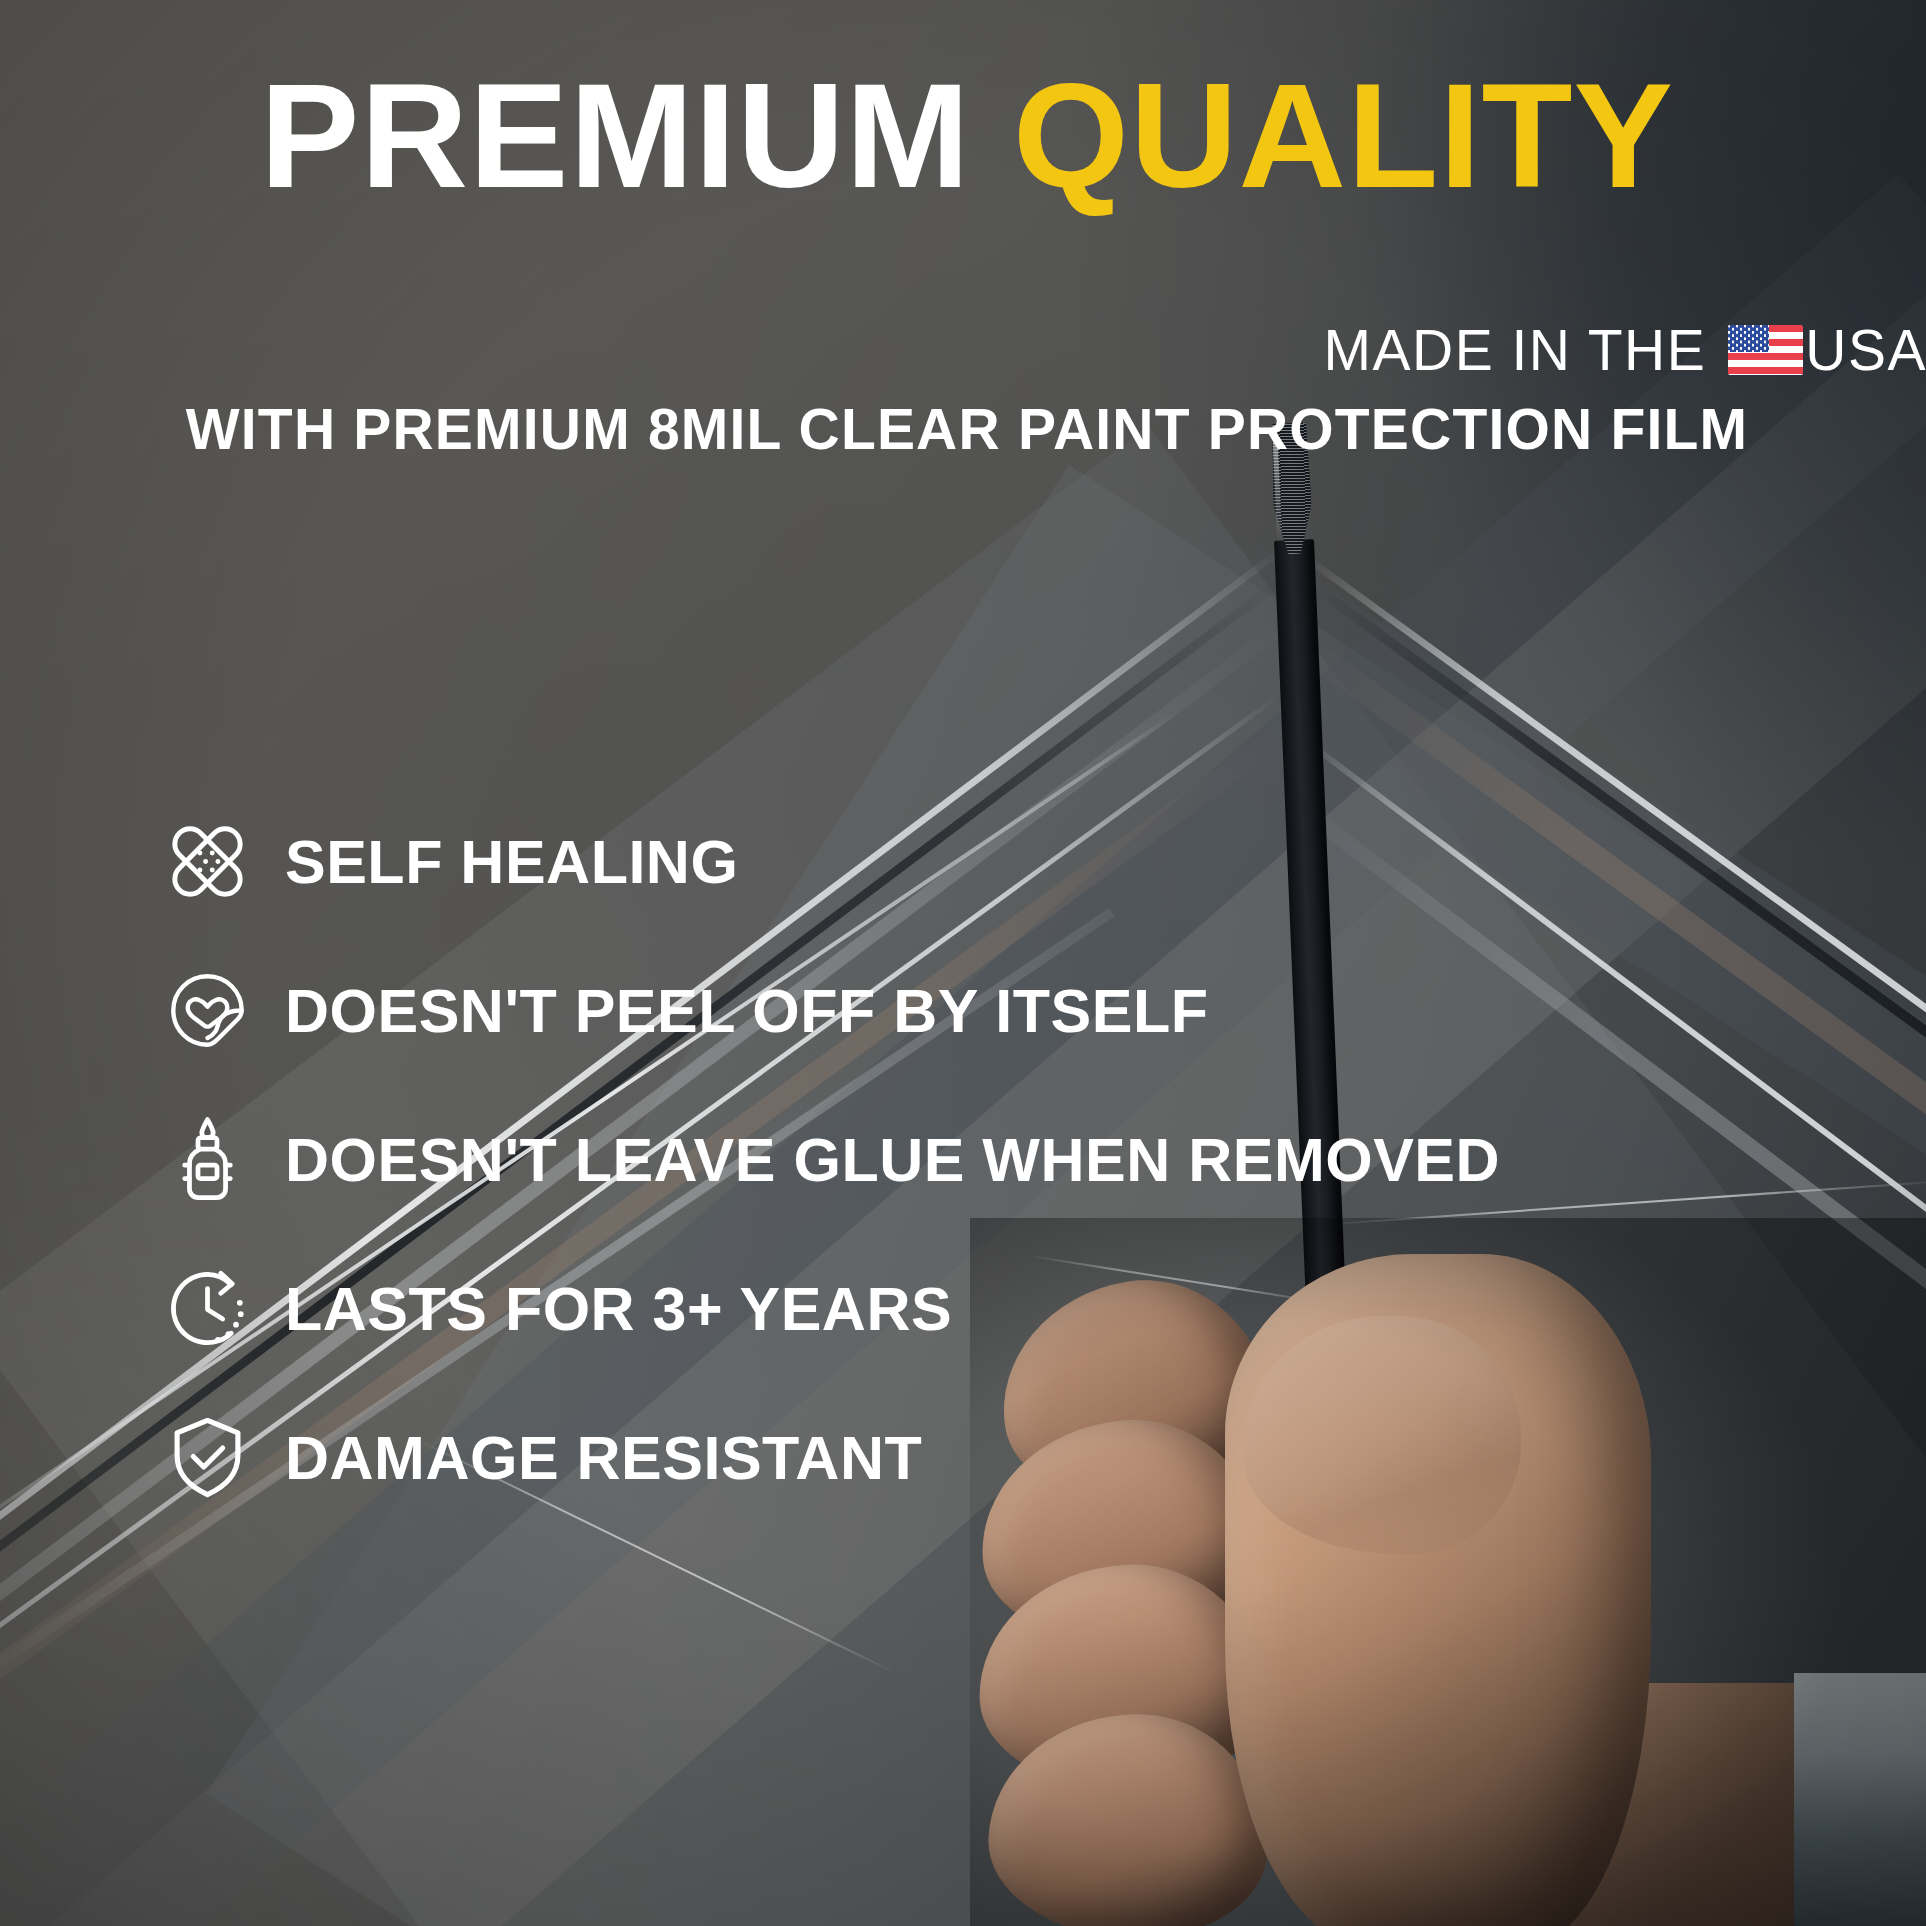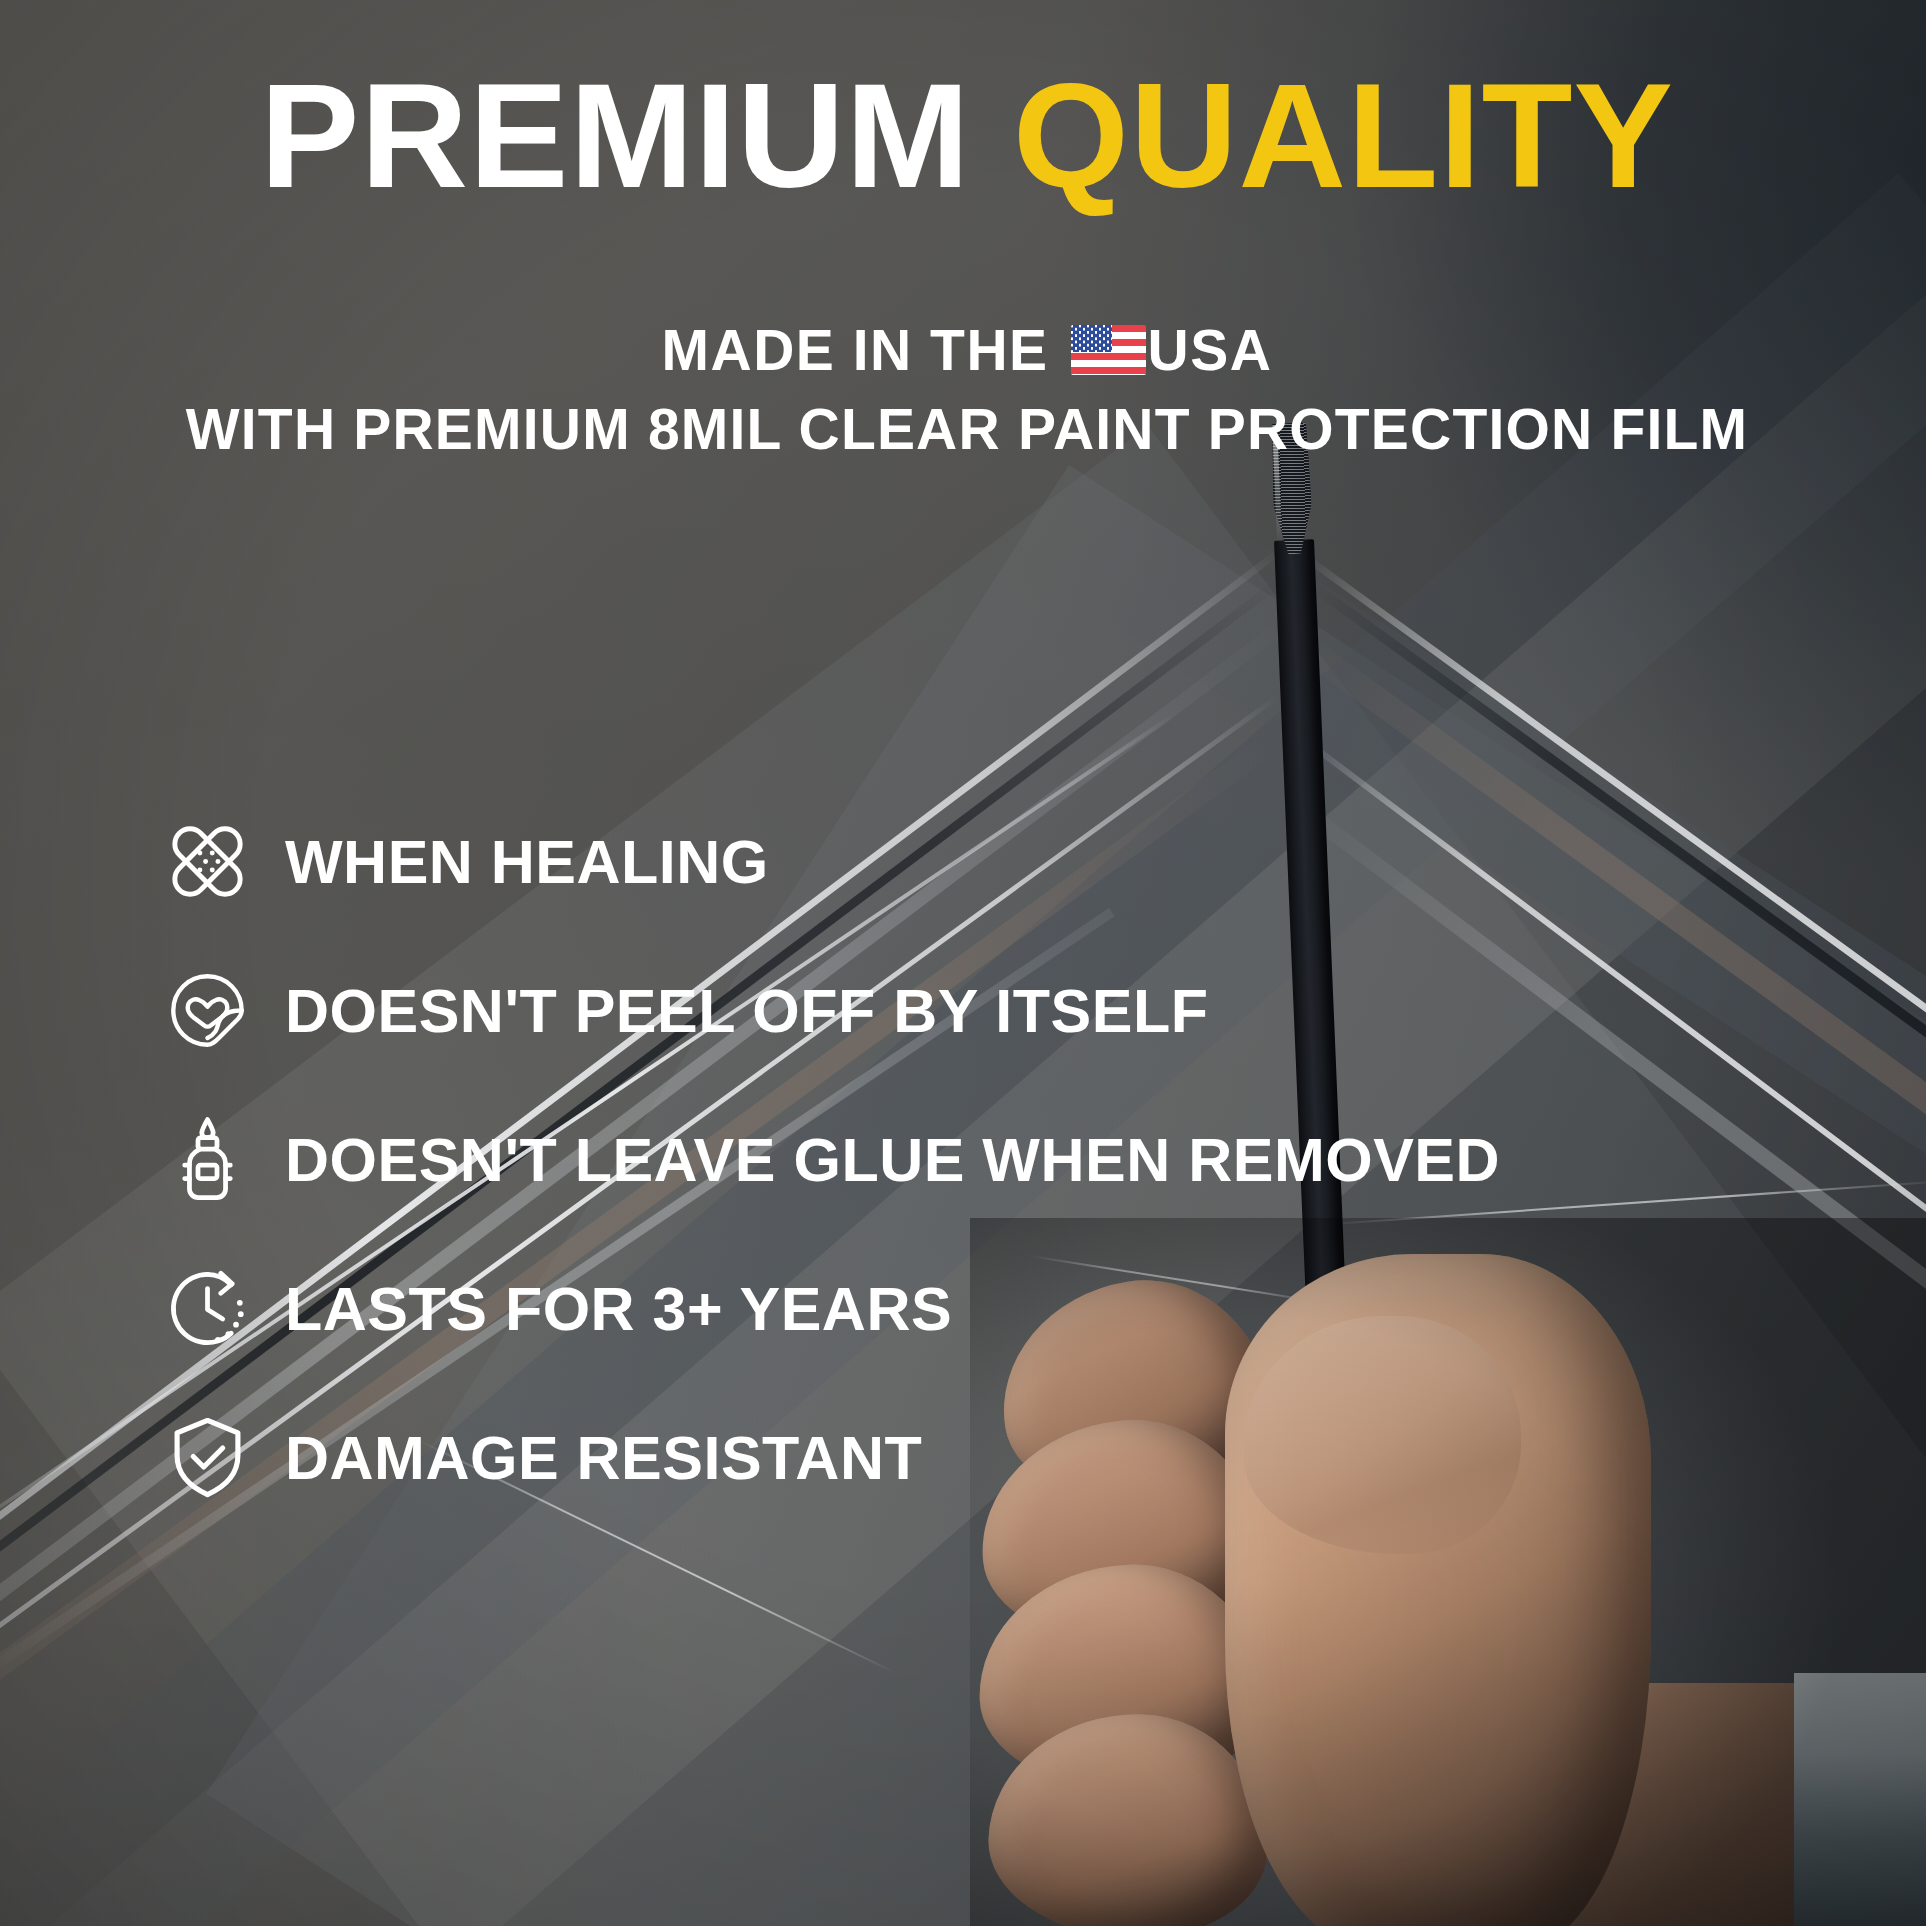--- a/index.html
+++ b/index.html
@@ -268,26 +268,26 @@
   .headline .w1 { color: #FFFFFF; }
   .headline .w2 { color: #F2C611; }
 
   .sub1 {
     position: absolute;
     top: 317px;
     left: 0; right: 0;
     text-align: center;
     color: #FFFFFF;
     font-size: 57px;
-    font-weight: 700;
+    font-weight: 400;
     letter-spacing: 1.5px;
     white-space: nowrap;
     display: flex;
     align-items: center;
-    justify-content: center;
+    justify-content: flex-end;
     gap: 0px;
   }
   .sub1 .made { margin-right: 22px; }
   .flag {
     display: inline-block;
     width: 75px; height: 50px;
     position: relative;
     vertical-align: -6px;
     margin-right: 2px;
     overflow: hidden;
@@ -444,21 +444,21 @@
             <g fill="#ffffff" stroke="none">
               <circle cx="42" cy="41" r="2.6"></circle>
                 <circle cx="55" cy="41" r="2.6"></circle>
               <circle cx="48" cy="50" r="2.6"></circle>
                 <circle cx="61" cy="50" r="2.6"></circle>
               <circle cx="42" cy="59" r="2.6"></circle>
                 <circle cx="55" cy="59" r="2.6"></circle>
             </g>
           </svg>
         </span>
-        <span class="feat-label">WHEN HEALING</span>
+        <span class="feat-label">SELF HEALING</span>
       </div>
 
 
       <div class="feature">
         <span class="feat-icon">
           <svg width="95" height="95" viewBox="0 0 100 100" fill="none" stroke="#ffffff" stroke-width="4.6" stroke-linecap="round" stroke-linejoin="round">
             <path d="M50 14c20 0 36 16 36 36 0 4-1 6-4 9L62 79c-4 4-7 7-12 7C30 86 14 70 14 50S30 14 50 14z"></path>
             <path d="M86 50c-12 0-21 4-24 12-2 6-2 12-12 17"></path>
             <path d="M50 67c-1 0-2 0-3-1l-12-9c-5-4-7-9-5-14 2-4 7-6 11-4 3 1 6 3 9 7 3-4 6-6 9-7 4-2 9 0 11 4 2 5 0 10-5 14l-12 9c-1 1-2 1-3 1z"></path>
           </svg>

